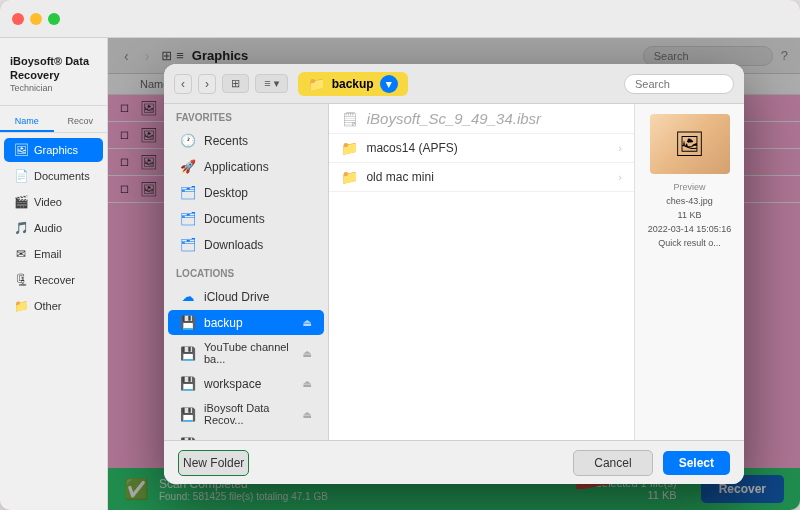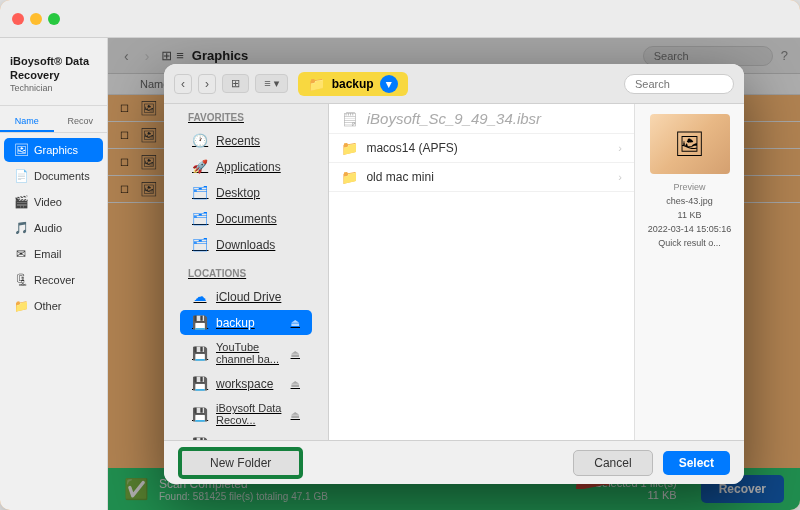--- a/index.html
+++ b/index.html
@@ -9,21 +9,21 @@
       width: 800px;
       height: 510px;
       overflow: hidden;
       position: relative;
     }
 
     
     .app-window {
       width: 800px;
       height: 510px;
-      background: #fdba74;
+      background: #f9a8d4;
       display: flex;
       flex-direction: column;
       border-radius: 10px;
       overflow: hidden;
       box-shadow: 0 4px 20px rgba(0,0,0,0.3);
     }
 
     
     .title-bar {
       background: #ececec;
@@ -313,22 +313,21 @@
     }
     
     .dialog-sidebar {
       width: 165px;
       background: #eaeaea;
       border-right: 1px solid #d0d0d0;
       overflow-y: auto;
       flex-shrink: 0;
     }
     .dialog-sidebar-section {
-      padding: 8px 12px 2px;
-      text-decoration: underline;
+      padding: 8px 0 2px;
     }
     .dialog-sidebar-label {
       font-size: 10px;
       font-weight: 700;
       color: #888;
       padding: 0 12px 4px;
       text-transform: uppercase;
     }
     .dialog-sidebar-item {
       display: flex;
@@ -379,23 +378,23 @@
       border-top: 1px solid #d0d0d0;
       height: 44px;
       display: flex;
       align-items: center;
       padding: 0 14px;
       gap: 10px;
       flex-shrink: 0;
     }
     .new-folder-btn {
       background: #e0e0e0;
-      border: 4px solid #15803d;
+      border: 1px solid #15803d;
       border-radius: 5px;
-      padding: 5px 28px;
+      padding: 5px 4px;
       font-size: 12px;
       cursor: pointer;
       color: #333;
     }
     .cancel-btn {
       background: #e0e0e0;
       border: 1px solid #bbb;
       border-radius: 5px;
       padding: 5px 20px;
       font-size: 12px;

